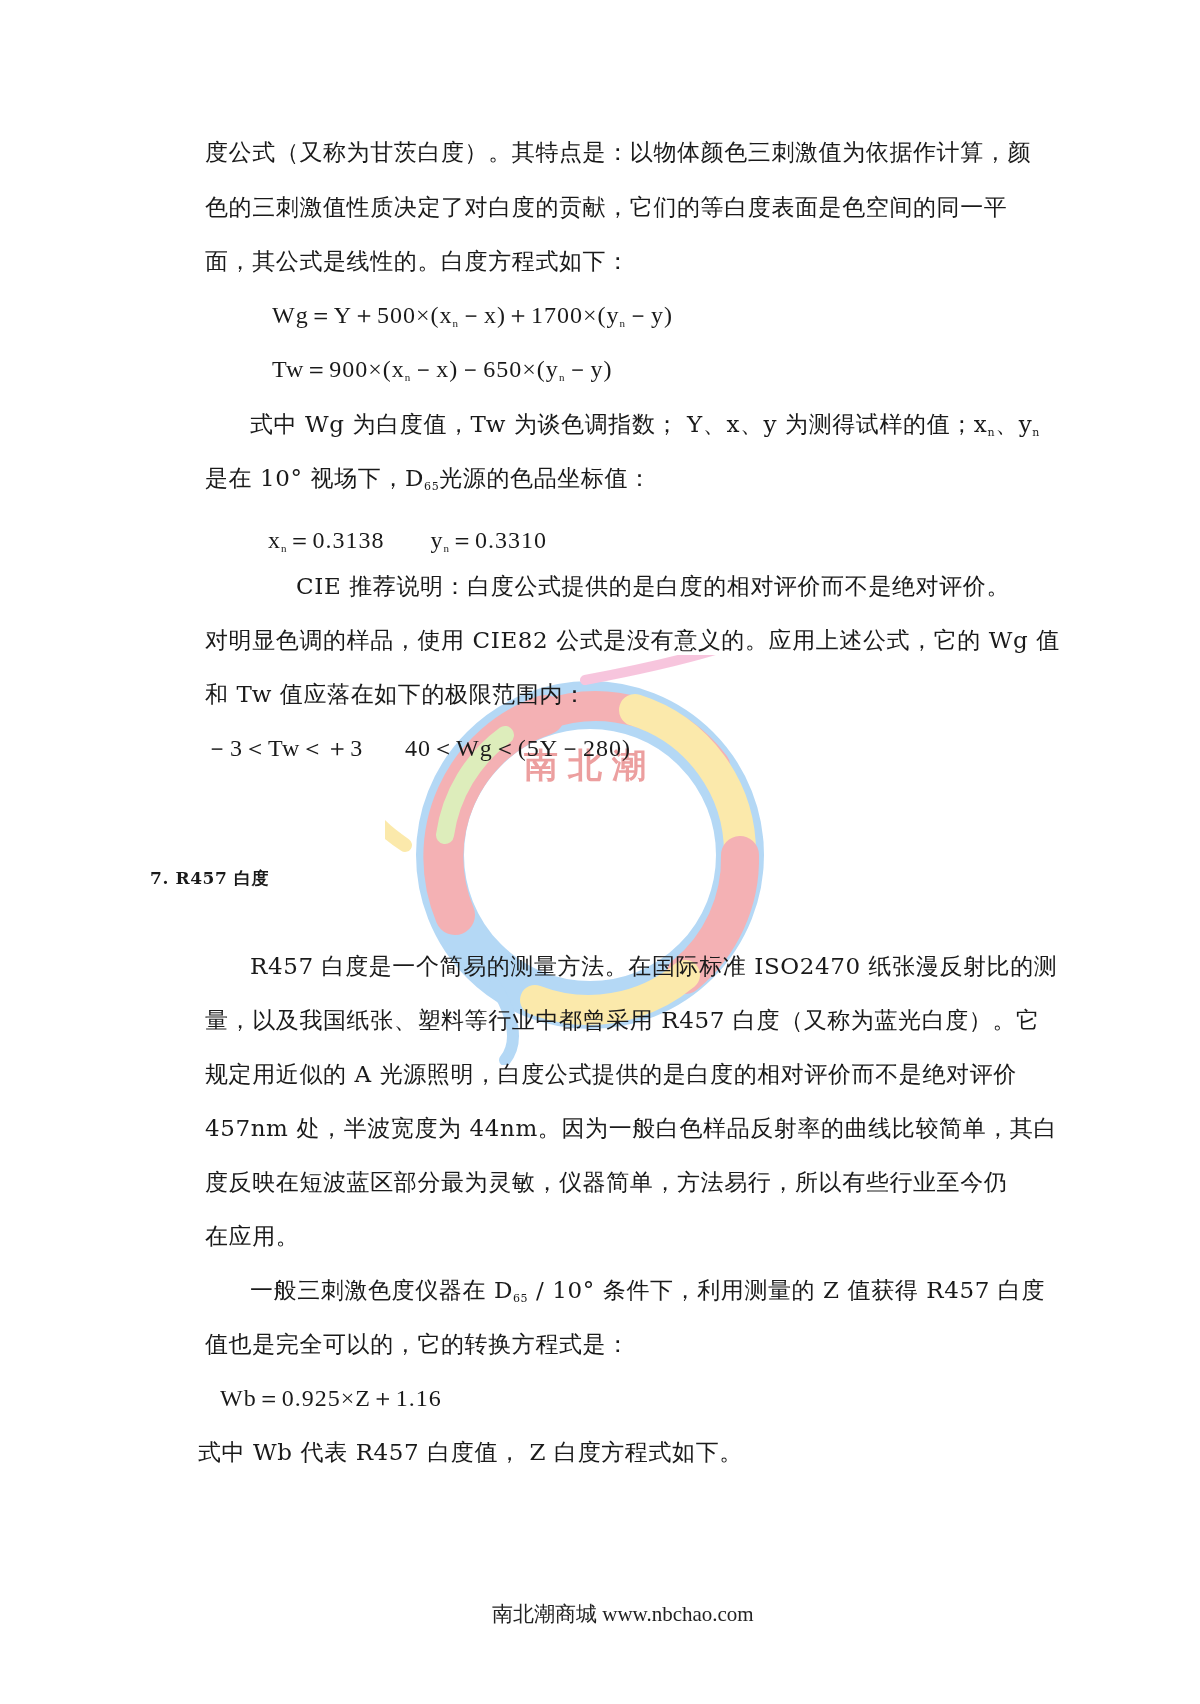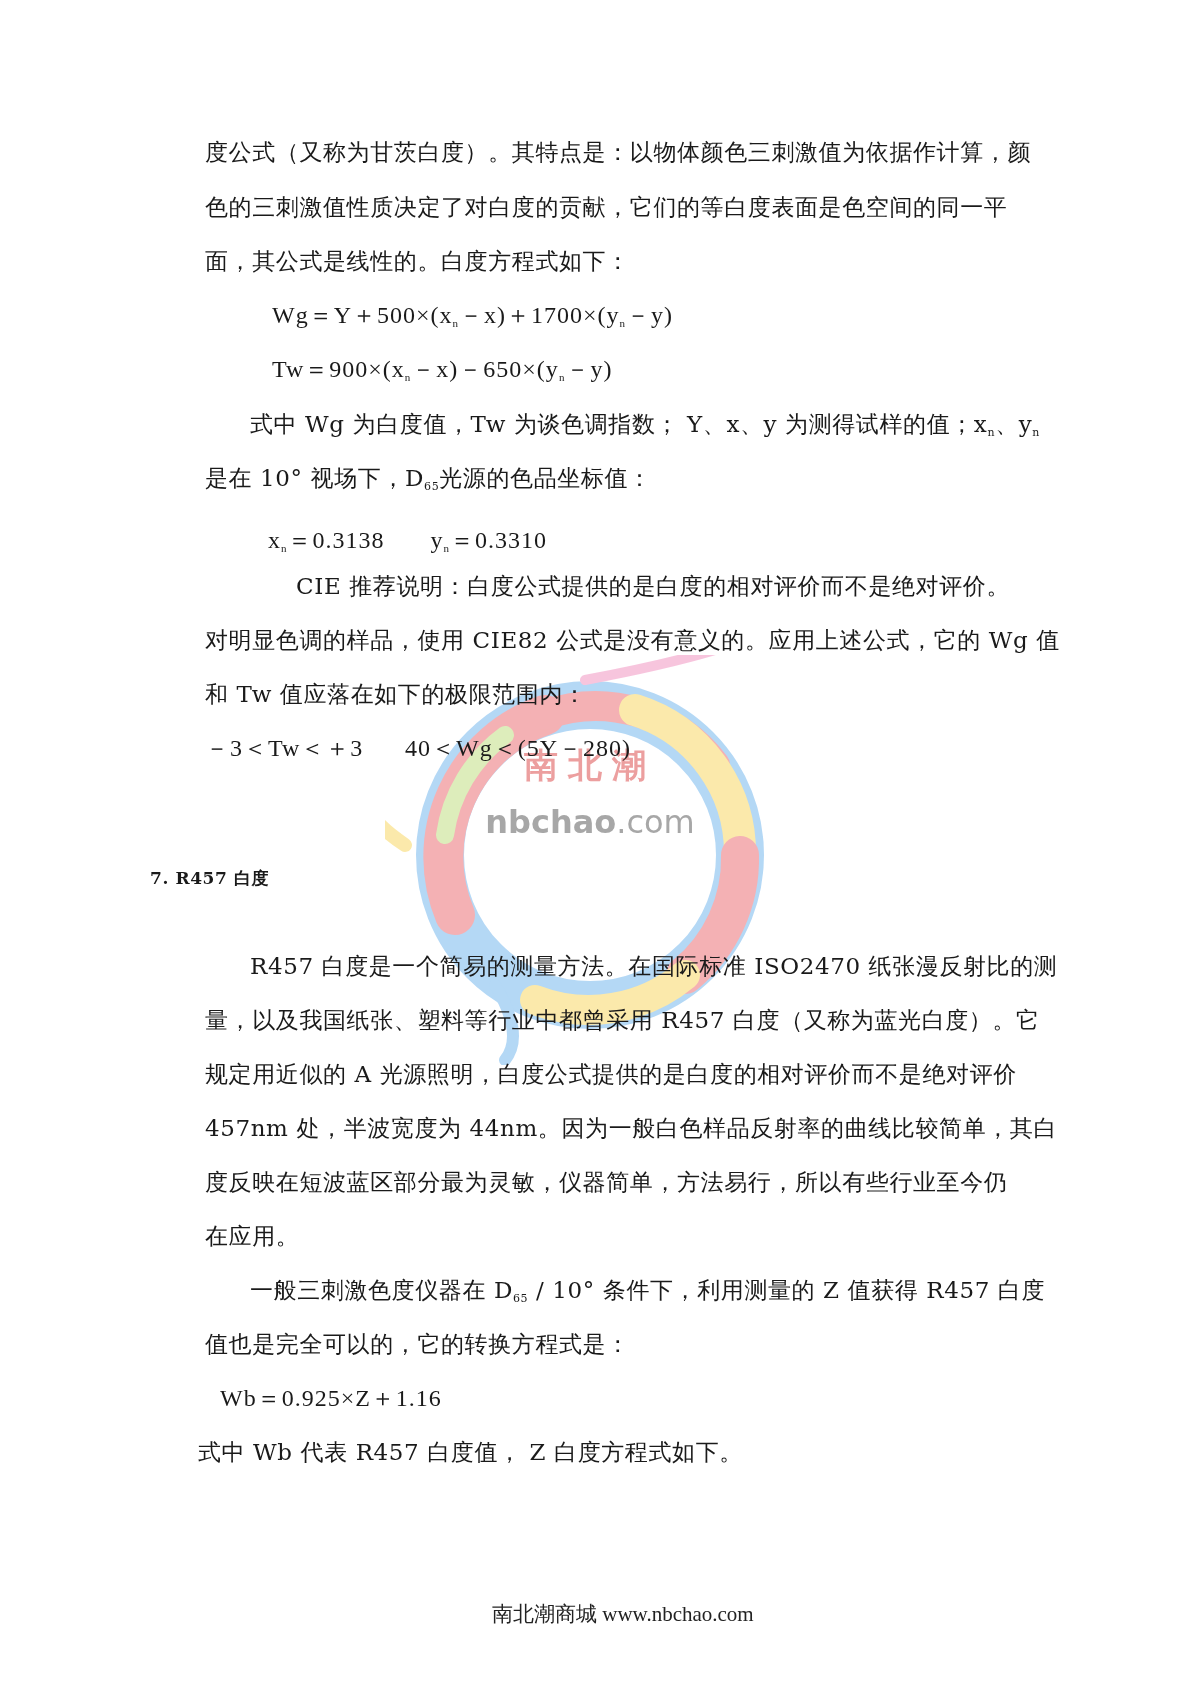--- a/index.html
+++ b/index.html
@@ -25,21 +25,20 @@
       <path d="M250 55 A150 150 0 0 1 355 200" stroke="#f7d046" stroke-width="32"></path>
       <path d="M355 200 A150 150 0 0 1 300 320" stroke="#e8545a" stroke-width="38"></path>
       <path d="M300 320 A150 150 0 0 1 150 345" stroke="#f7d046" stroke-width="30"></path>
       <path d="M120 80 A150 150 0 0 0 60 180" stroke="#b5d96a" stroke-width="18"></path>
       <path d="M200 25 Q280 10 330 -5" stroke="#ef7fb6" stroke-width="10"></path>
       <path d="M110 330 Q140 380 120 405" stroke="#5aa9ea" stroke-width="12"></path>
       <path d="M20 190 Q-10 170 -20 150" stroke="#f7d046" stroke-width="14"></path>
     </g>
   </svg>
   <div class="wm-text" style="top:88px;font-size:34px;color:rgba(220,80,80,0.55);font-weight:bold;font-family:'DejaVu Serif',serif;letter-spacing:10px;">南北潮</div>
-  <div class="wm-text" style="top:148px;font-family:'DejaVu Sans',sans-serif;font-size:32px;color:rgba(130,130,130,0.7);"><b>nbchao</b><span>.com</span></div>
 </div>
 
 <div class="line" style="left:205px;top:137px;">度公式（又称为甘茨白度）。其特点是：以物体颜色三刺激值为依据作计算，颜</div>
 <div class="line" style="left:205px;top:192px;">色的三刺激值性质决定了对白度的贡献，它们的等白度表面是色空间的同一平</div>
 <div class="line" style="left:205px;top:246px;">面，其公式是线性的。白度方程式如下：</div>
 
 <div class="line formula" style="left:272px;top:300px;"><span>Wg＝Y＋500×(x</span><sub>n</sub><span>－x)＋1700×(y</span><sub>n</sub><span>－y)</span></div>
 <div class="line formula" style="left:272px;top:354px;"><span>Tw＝900×(x</span><sub>n</sub><span>－x)－650×(y</span><sub>n</sub><span>－y)</span></div>
 
 <div class="line" style="left:250px;top:409px;"><span>式中 Wg 为白度值，Tw 为谈色调指数；  Y、x、y 为测得试样的值；x</span><sub>n</sub><span>、y</span><sub>n</sub></div>

